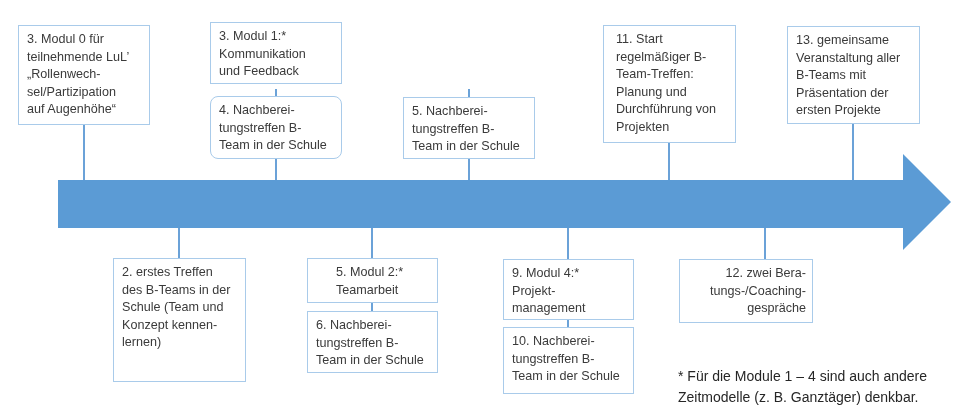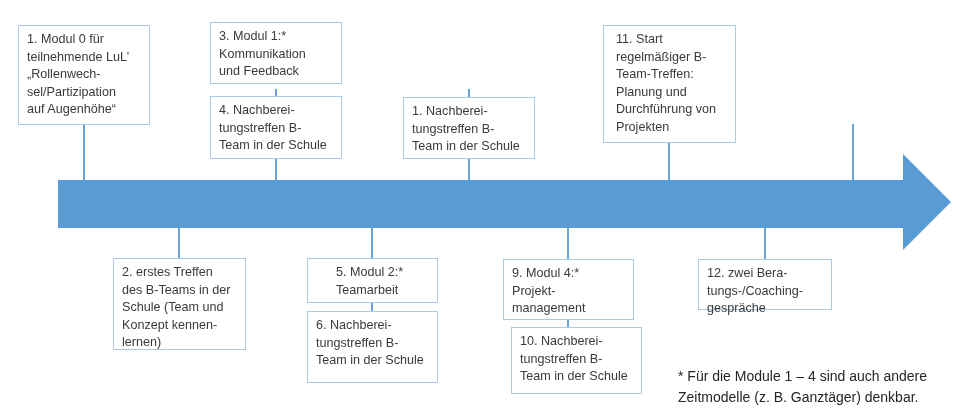--- a/index.html
+++ b/index.html
@@ -40,31 +40,31 @@
     left:678px;top:366px;
     width:300px;
     font-size:14px;
     line-height:20.5px;
     white-space:pre-line;
     color:#262626;
   }
   
   .b1 {left:18px; top:25px; width:132px; height:100px;}
   .b3 {left:210px;top:22px; width:132px; height:62px;}
-  .b4 {left:210px;top:96px; width:132px; height:63px;}
+  .b4 {left:210px;top:96px; width:132px; height:63px;border-radius:8px;}
   .b7 {left:403px;top:27px; width:132px; height:62px;}
   .b8 {left:403px;top:97px; width:132px; height:62px;}
   .b11{left:603px;top:25px; width:133px; height:118px;padding-left:12px;}
   .b13{left:787px;top:26px; width:133px; height:98px;}
-  .b2 {left:113px;top:258px;width:133px; height:92px;}
+  .b2 {left:113px;top:258px;width:133px; height:124px;}
   .b5 {left:307px;top:258px;width:131px; height:45px;padding-left:28px;}
-  .b6 {left:307px;top:311px;width:131px; height:72px;}
+  .b6 {left:307px;top:311px;width:131px; height:62px;}
   .b9 {left:503px;top:259px;width:131px; height:61px;}
-  .b10{left:503px;top:327px;width:131px; height:67px;margin-left:8px;}
-  .b12{left:698px;top:259px;width:134px; height:51px;}
+  .b10{left:503px;top:327px;width:131px; height:67px;}
+  .b12{left:679px;top:259px;width:134px; height:64px;text-align:right;}
   
   .c1    {left:83px; top:125px;height:55px;}
   .c34   {left:275px;top:89px; height:7px;}
   .c4    {left:275px;top:159px;height:21px;}
   .c78   {left:468px;top:89px; height:8px;}
   .c8    {left:468px;top:159px;height:21px;}
   .c11   {left:668px;top:143px;height:37px;}
   .c13   {left:852px;top:124px;height:56px;}
   .c2    {left:178px;top:228px;height:30px;}
   .c5    {left:371px;top:228px;height:30px;}
@@ -89,40 +89,45 @@
   <div class="connector c8"></div>
   <div class="connector c11"></div>
   <div class="connector c13"></div>
   <div class="connector c2"></div>
   <div class="connector c5"></div>
   <div class="connector c56"></div>
   <div class="connector c9"></div>
   <div class="connector c910"></div>
   <div class="connector c12"></div>
 
-  <div class="tbox b1">1. Modul 0 für
+  <div class="tbox b1">3. Modul 0 für
 teilnehmende LuL’
 „Rollenwech-
 sel/Partizipation
 auf Augenhöhe“</div>
   <div class="tbox b3">3. Modul 1:*
 Kommunikation
 und Feedback</div>
   <div class="tbox b4">4. Nachberei-
 tungstreffen B-
 Team in der Schule</div>
-  <div class="tbox b8">1. Nachberei-
+  <div class="tbox b8">5. Nachberei-
 tungstreffen B-
 Team in der Schule</div>
   <div class="tbox b11">11. Start
 regelmäßiger B-
 Team-Treffen:
 Planung und
 Durchführung von
 Projekten</div>
+  <div class="tbox b13">13. gemeinsame
+Veranstaltung aller
+B-Teams mit
+Präsentation der
+ersten Projekte</div>
 
   <div class="tbox b2">2. erstes Treffen
 des B-Teams in der
 Schule (Team und
 Konzept kennen-
 lernen)</div>
   <div class="tbox b5">5. Modul  2:*
 Teamarbeit</div>
   <div class="tbox b6">6. Nachberei-
 tungstreffen B-

